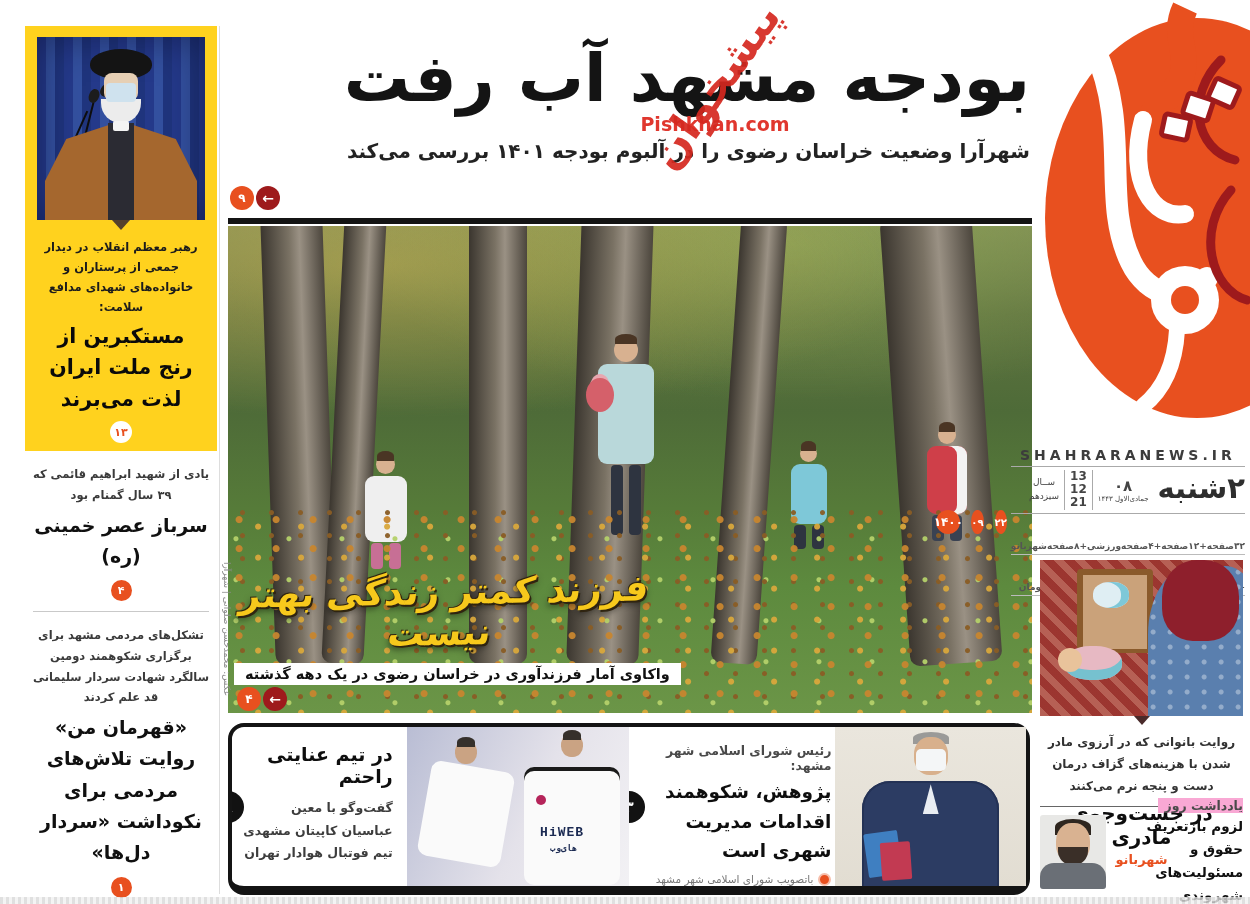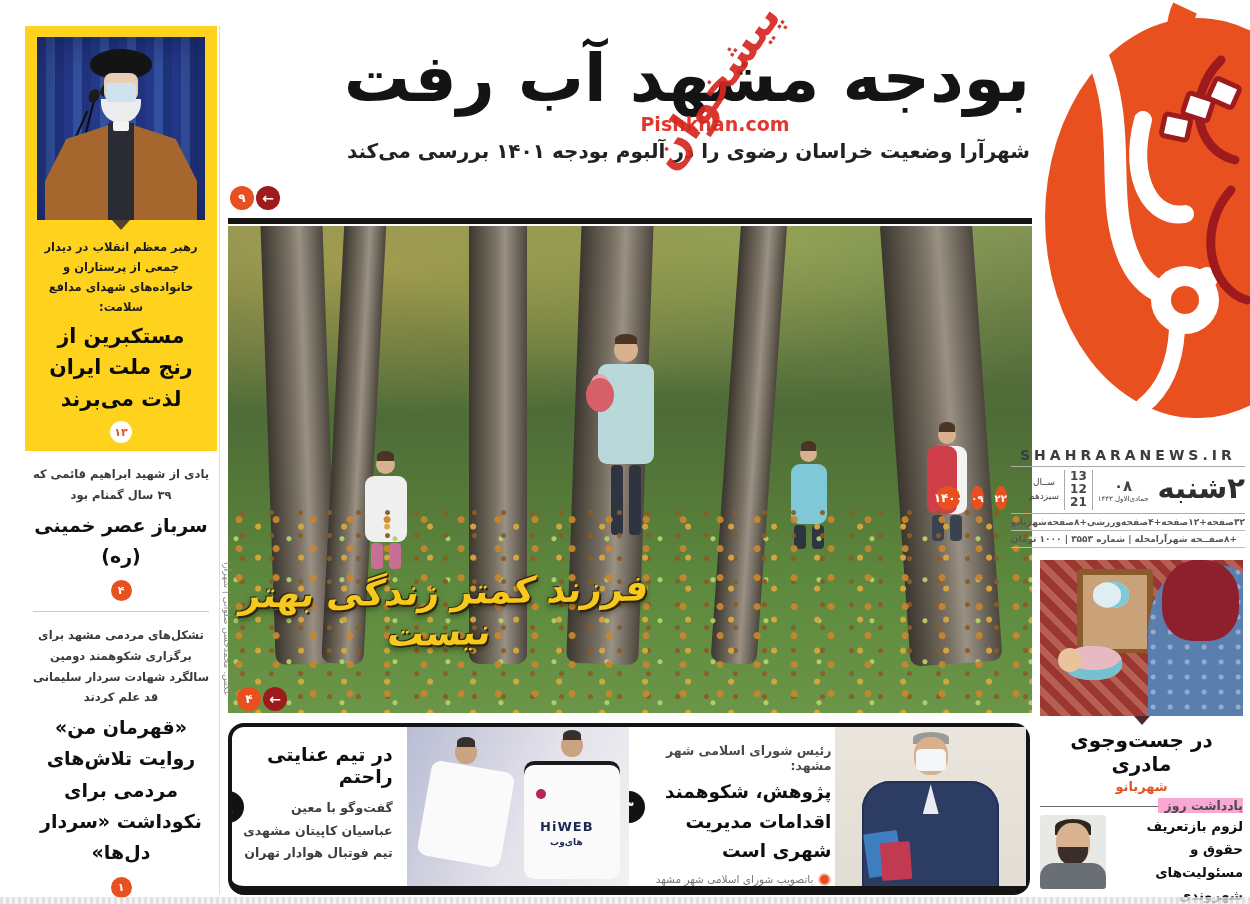--- a/index.html
+++ b/index.html
@@ -118,21 +118,21 @@
   .db-site{font-size:14px;font-weight:bold;letter-spacing:4px;color:#3c3c3c;text-align:center;
      border-bottom:1px solid #aaa;padding-bottom:3px;direction:ltr;white-space:nowrap;}
   .db-row2{display:flex;align-items:stretch;border-bottom:1px solid #aaa;padding:3px 0;}
   .db-day{font-size:29px;font-weight:bold;color:#2e2e2e;line-height:1.3;padding-left:4px;}
   .db-cell{display:flex;flex-direction:column;justify-content:center;text-align:center;padding:0 5px;color:#444;}
   .db-cell.bordered{border-left:1px solid #aaa;border-right:1px solid #aaa;}
   .db-hijri-day{font-size:15px;font-weight:bold;}
   .db-hijri-rest{font-size:7px;}
   .db-greg{font-size:12px;font-weight:bold;line-height:1.1;direction:ltr;}
   .db-year{font-size:9px;line-height:1.5;}
-  .db-pages{font-size:9px;font-weight:bold;color:#555;text-align:left;padding:3px 0;border-bottom:1px solid #bbb;}
+  .db-pages{font-size:9px;font-weight:bold;color:#555;text-align:right;padding:3px 0;border-bottom:1px solid #bbb;margin-top:24px;}
   .db-circles{width:26px;display:flex;align-items:center;gap:11px;padding-top:2px;}
   .db-circles .pg-circle{width:24px;height:24px;font-size:10px;}
   .db-circles .pg-circle.small{font-size:12px;}
 
   .shahrbanoo{left:1040px;top:560px;width:203px;text-align:center;}
   .sbw-photo{position:relative;height:156px;overflow:hidden;background:
      repeating-linear-gradient(45deg,rgba(255,231,204,.22) 0 7px,rgba(120,30,30,.15) 7px 15px),#a23a33;}
   .sbw-chair{position:absolute;left:18%;top:6%;width:64px;height:74px;border:6px solid #8a5a2b;border-bottom-width:4px;border-radius:4px;background:#caa27a;}
   .sbw-doll1{position:absolute;left:26%;top:14%;width:36px;height:26px;background:#dfeef3;border-radius:45%;box-shadow:inset -8px 0 0 #7ec8d8;}
   .sbw-doll2{position:absolute;left:12%;top:55%;width:58px;height:34px;background:#e7b9c3;border-radius:45%;box-shadow:inset 0 -10px 0 #76c1cf;}
@@ -260,41 +260,42 @@
       <div class="head" style="width:18px;height:18px;"></div>
       <div class="body" style="width:40px;height:68px;background:#cf3f49;box-shadow:inset -10px 0 0 #f3f3f3;"></div>
       <div class="legs">
           <div style="height:26px;background:#3a4252;"></div>
           <div style="height:26px;background:#3a4252;"></div>
         </div>
     </div>
 
     <div class="mp-ground"></div>
     <div class="mp-title">فرزند کمتر زندگی بهتر نیست</div>
+    <div class="mp-caption">واکاوی آمار فرزندآوری در خراسان رضوی در یک دهه گذشته</div>
     <div class="mp-page pg-row">
       <span class="pg-circle">۴</span>
       <span class="pg-circle dark">←</span>
     </div>
   </div>
   <div class="abs photo-credit">عکس: محمدحسن صلواتی | شهرآرا</div>
 
   <div class="abs bottom-box">
     <div class="bb-item bb-sports">
       <div class="bb-text">
         <div class="bbs-title">در تیم عنایتی راحتم</div>
         <div class="bbs-sub">گفت‌وگو با معین عباسیان کاپیتان مشهدی تیم فوتبال هوادار تهران</div>
       </div>
       <div class="bb-photo sports-scene">
         <div class="player" style="left:8%;top:8%;">
           <div class="p-head"></div>
           <div class="p-shirt" style="width:84px;height:96px;transform:rotate(10deg);margin-top:2px;box-shadow:none;"></div>
         </div>
         <div class="player" style="right:4%;top:4%;">
           <div class="p-head"></div>
-          <div class="p-shirt" style="width:96px;height:118px;margin-top:4px;position:relative;">
+          <div class="p-shirt" style="width:96px;height:118px;margin-top:10px;position:relative;font-family:Liberation Mono, monospace;">
             <span class="crest" style="left:12px;top:28px;"></span>
             <span class="jersey-en" style="left:16px;top:58px;">HiWEB</span>
             <span class="jersey-fa" style="left:26px;top:76px;">های‌وب</span>
           </div>
         </div>
       </div>
       <span class="bb-badge" style="left:-20px;">۸</span>
     </div>
 
     <div class="bb-item bb-council">
@@ -368,20 +369,21 @@
 
   <div class="abs shahrbanoo">
     <div class="sbw-photo">
       <div class="sbw-chair"></div>
       <div class="sbw-doll1"></div>
       <div class="sbw-doll2"></div>
       <div class="sbw-woman"></div>
       <div class="sbw-scarf"></div>
     </div>
     <div class="sbw-notch"></div>
+    <div class="sbw-caption">روایت بانوانی که در آرزوی مادر شدن با هزینه‌های گزاف درمان دست و پنجه نرم می‌کنند</div>
     <div class="sbw-title">در جست‌وجوی مادری</div>
     <div class="sbw-tag">شهربانو</div>
   </div>
 
   <div class="abs note">
     <div class="note-header">
       <span class="note-label">یادداشت روز</span>
     </div>
     <div class="note-body">
       <div class="note-text">

